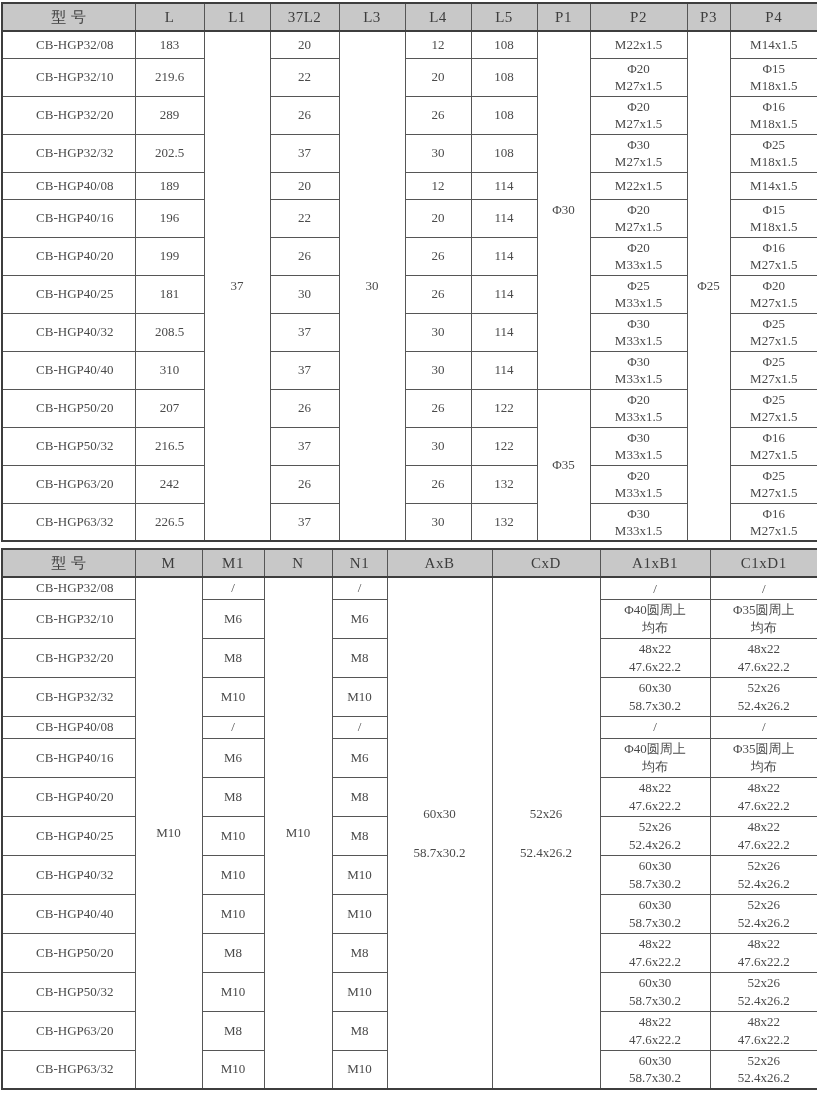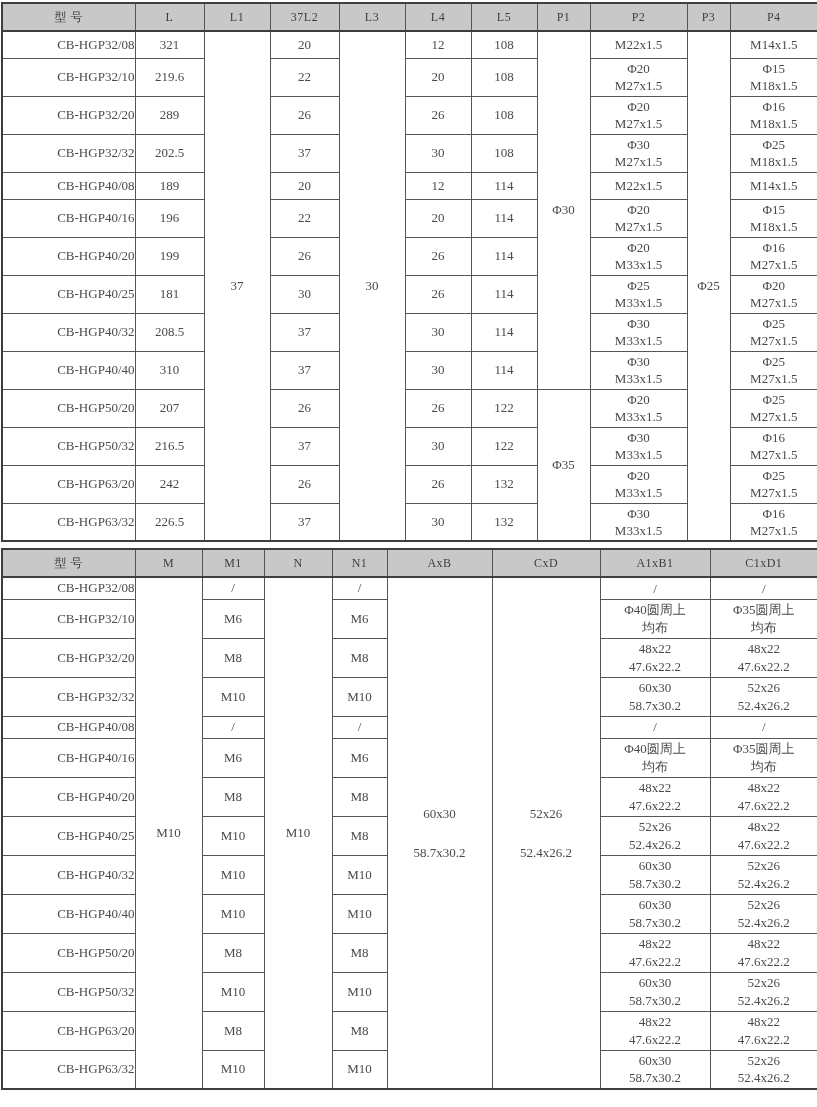--- a/index.html
+++ b/index.html
@@ -19,27 +19,27 @@
     border:1px solid #565656;
     text-align:center;
     vertical-align:middle;
     font-weight:normal;
     overflow:hidden;
     padding:0;
   }
   thead th{
     background:#c8c8c8;
     height:26px;
-    font-size:12px;
+    font-size:15px;
     color:#3d3d3d;
     border-bottom:2px solid #3e3e3e;
     letter-spacing:0.5px;
   }
   td{font-size:13px;}
-  td.model{text-align:right;padding-left:12px;}
+  td.model{text-align:center;padding-left:12px;}
   .line{line-height:1.32;}
   #t1 tbody tr{height:38px;}
   #t1 tbody tr.short{height:27px;}
   #t2 tbody tr{height:39px;}
   #t2 tbody tr.short{height:22px;}
   td.wide-gap div{margin:23px 0;line-height:1.2;}
   .tgap{height:6px;}
 </style>
 </head>
 <body>
@@ -70,21 +70,21 @@
           <th>L5</th>
           <th>P1</th>
           <th>P2</th>
           <th>P3</th>
           <th>P4</th>
         </tr>
       </thead>
       <tbody>
         <tr class="short">
           <td class="model">CB-HGP32/08</td>
-          <td>321</td>
+          <td>183</td>
           <td rowspan="14">37</td>
           <td>20</td>
           <td rowspan="14">30</td>
           <td>12</td>
           <td>108</td>
           <td rowspan="10">Φ30</td>
           <td>
             <div class="line">M22x1.5</div>
           </td>
           <td rowspan="14">Φ25</td>

